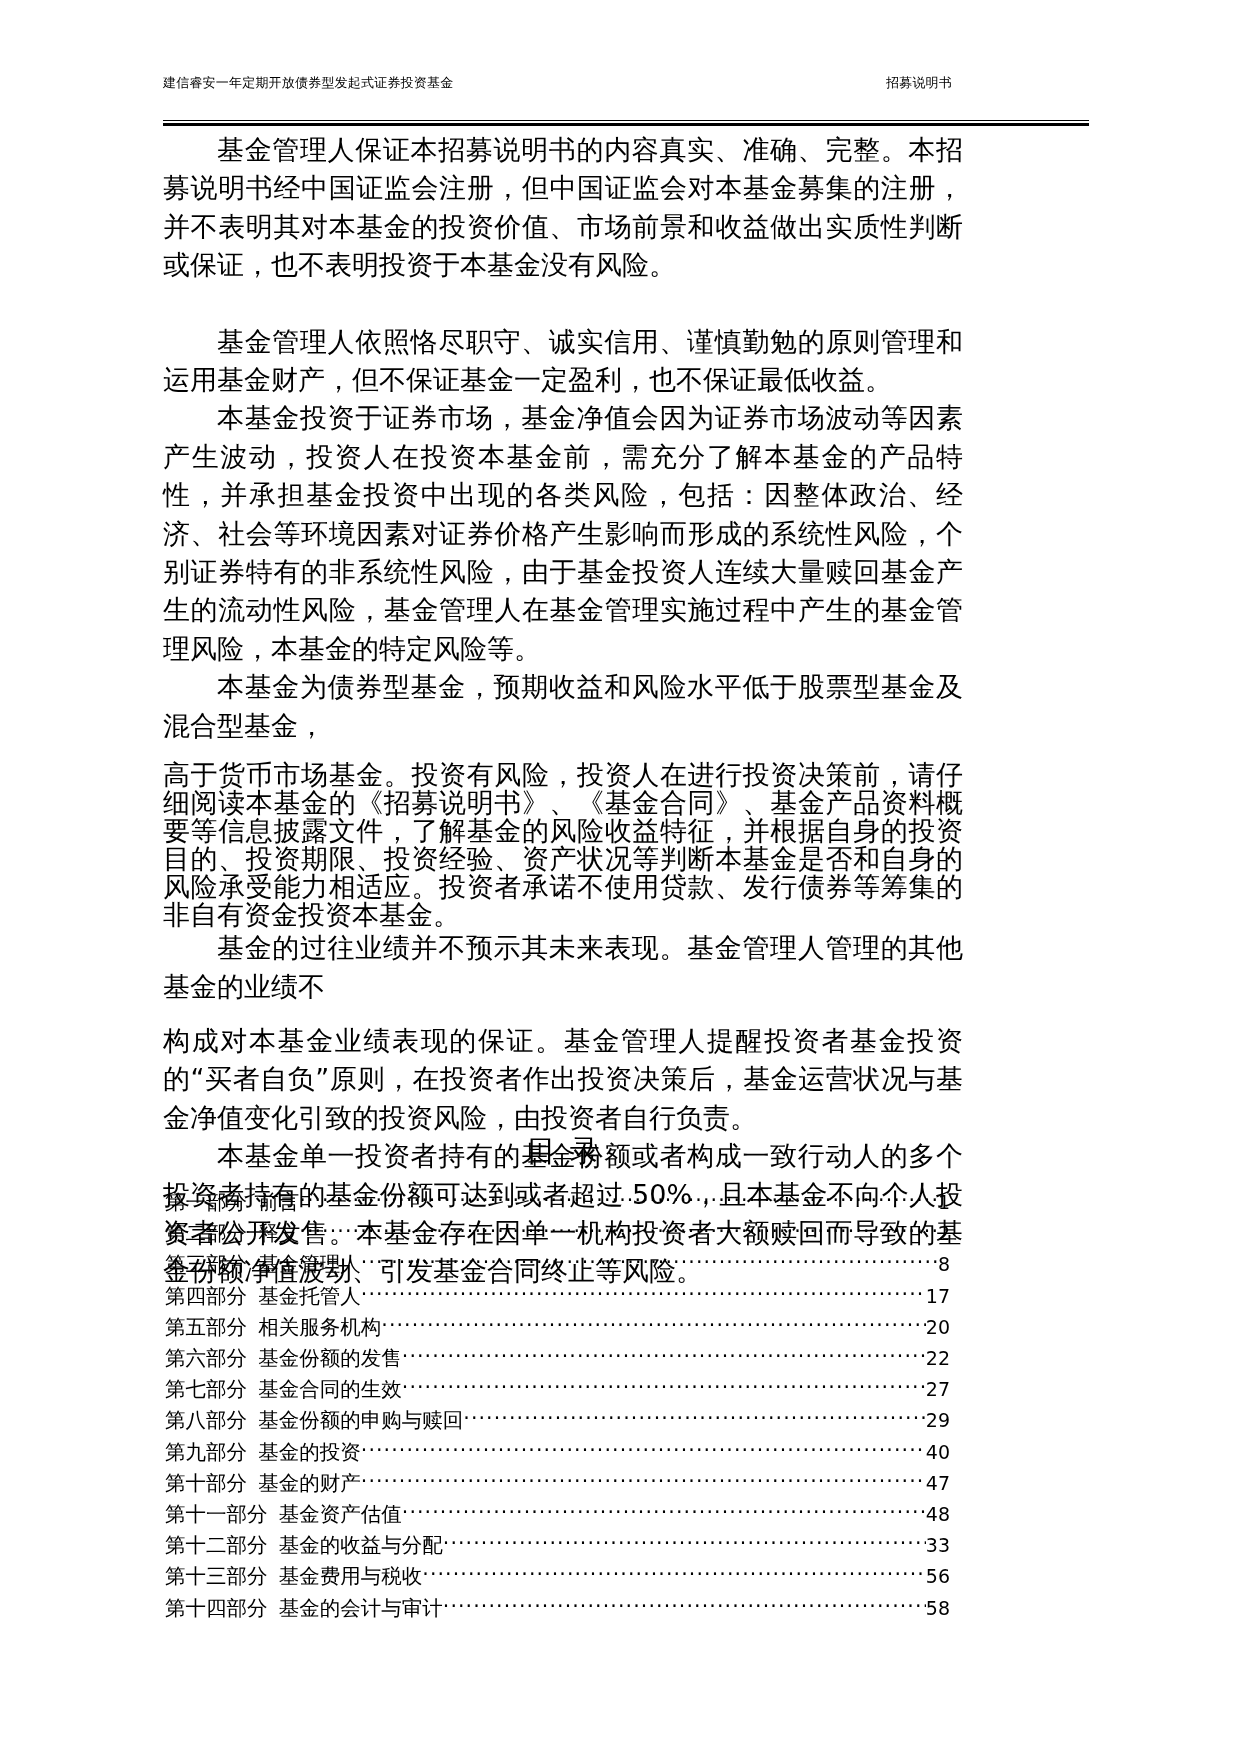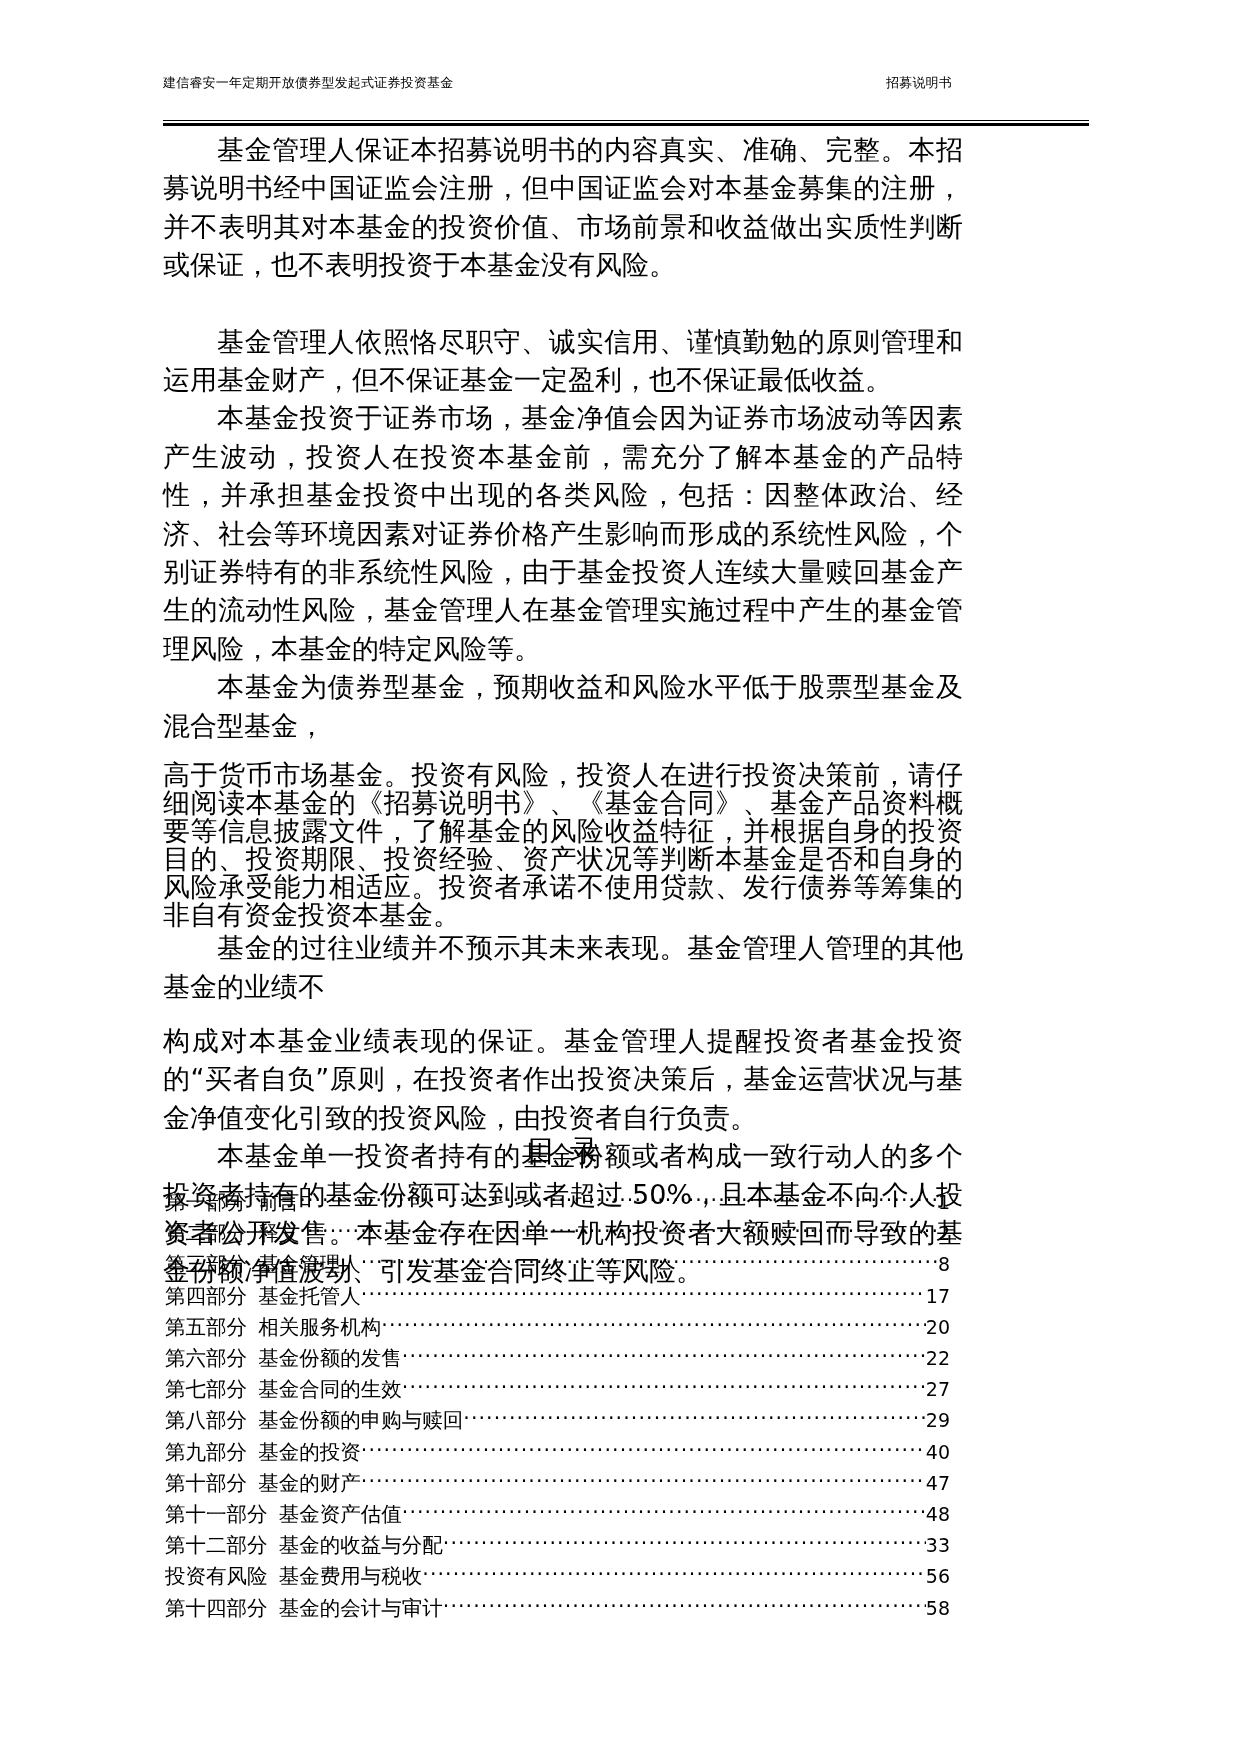--- a/index.html
+++ b/index.html
@@ -245,21 +245,21 @@
 
     <div class="toc-row">
       <span class="toc-label">第十二部分</span>
       <span class="toc-sep"></span>
       <span class="toc-name">基金的收益与分配</span>
       <span class="toc-leader">·····························································································································································································································</span>
       <span class="toc-page">33</span>
     </div>
 
     <div class="toc-row">
-      <span class="toc-label">投资有风险</span>
+      <span class="toc-label">第十三部分</span>
       <span class="toc-sep"></span>
       <span class="toc-name">基金费用与税收</span>
       <span class="toc-leader">·····························································································································································································································</span>
       <span class="toc-page">56</span>
     </div>
 
     <div class="toc-row">
       <span class="toc-label">第十四部分</span>
       <span class="toc-sep"></span>
       <span class="toc-name">基金的会计与审计</span>

